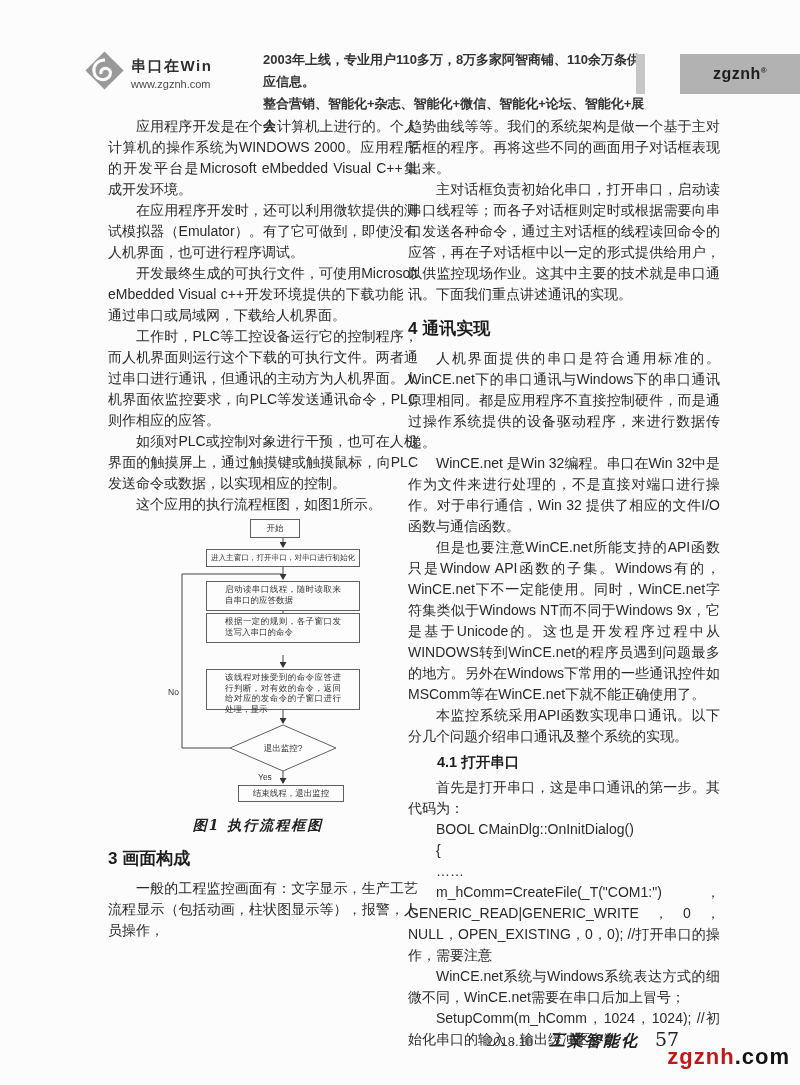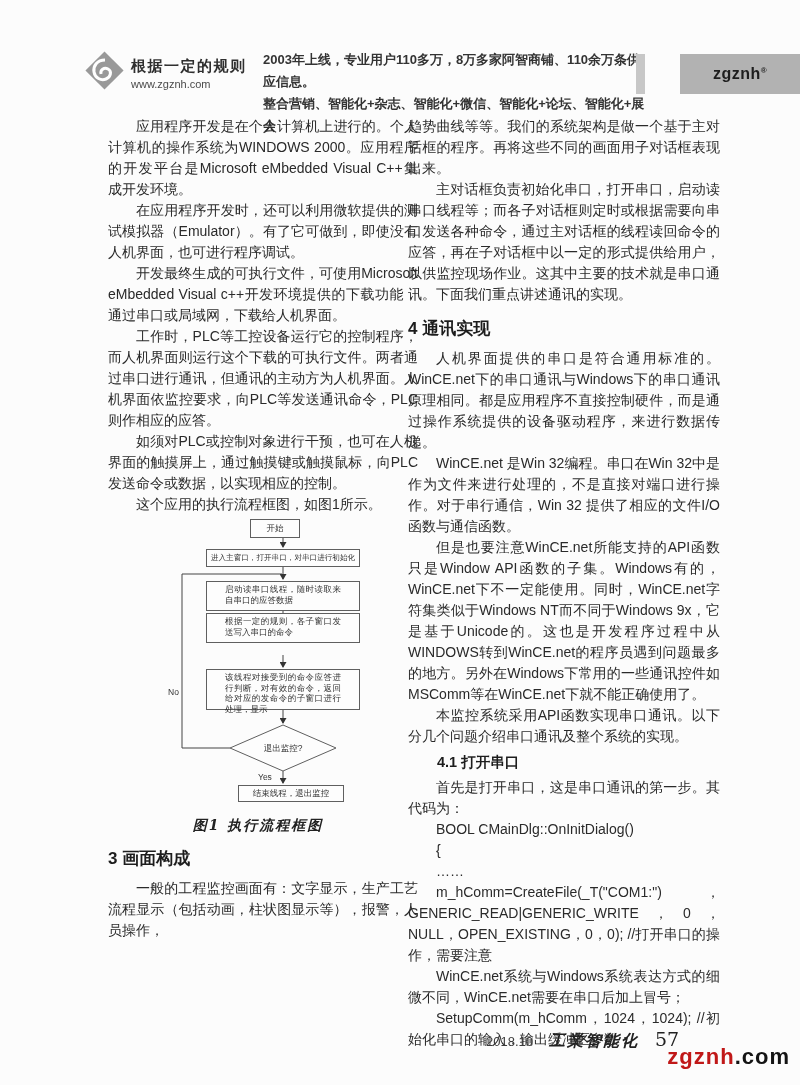--- a/index.html
+++ b/index.html
@@ -60,21 +60,21 @@
 
   <div class="header">
     <div class="logo-block">
       <span>
         <svg width="40" height="44" viewBox="0 0 40 44">
           <rect x="6" y="7" width="27" height="27" transform="rotate(45 19.5 20.5)" fill="#999999"></rect>
           <path d="M20 10 C12 10 8 16 9 22 C10 28 16 31 21 29 C26 27 27 21 23 19 C19 17 15 20 16 24" fill="none" stroke="#ffffff" stroke-width="3"></path>
         </svg>
       </span>
       <span class="logo-text">
-        <div class="logo-name">根据一定的规则</div>
+        <div class="logo-name">串口在Win</div>
         <div class="logo-url">www.zgznh.com</div>
       </span>
     </div>
     <div class="tagline">
       <div>2003年上线，专业用户110多万，8万多家阿智商铺、110余万条供应信息。</div>
       <div>整合营销、智能化+杂志、智能化+微信、智能化+论坛、智能化+展会</div>
     </div>
     <div class="badge-stripe"></div>
     <div class="badge-box">
       <span class="badge-text"><span>zgznh</span><sup>®</sup></span>

